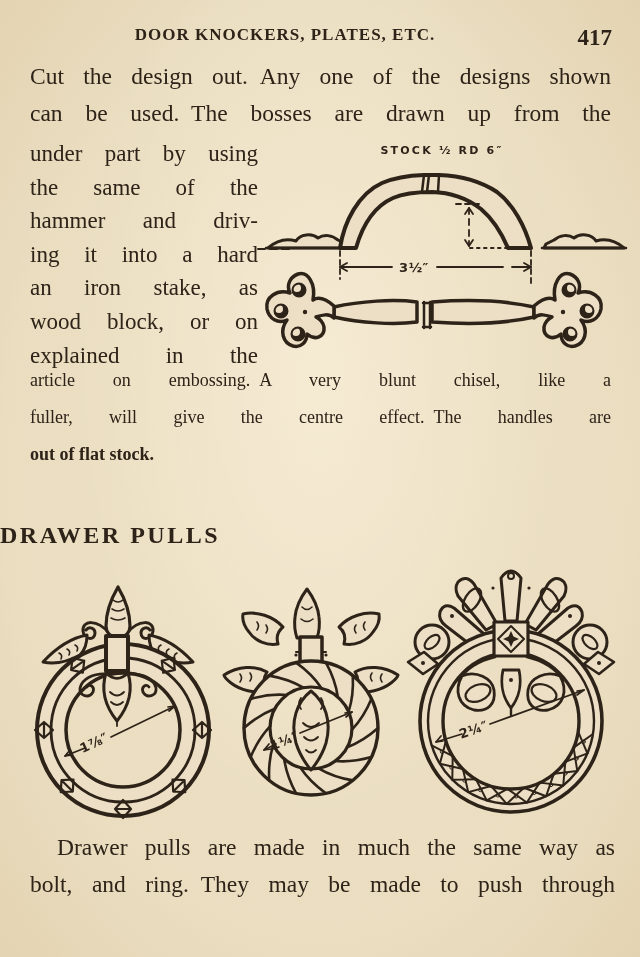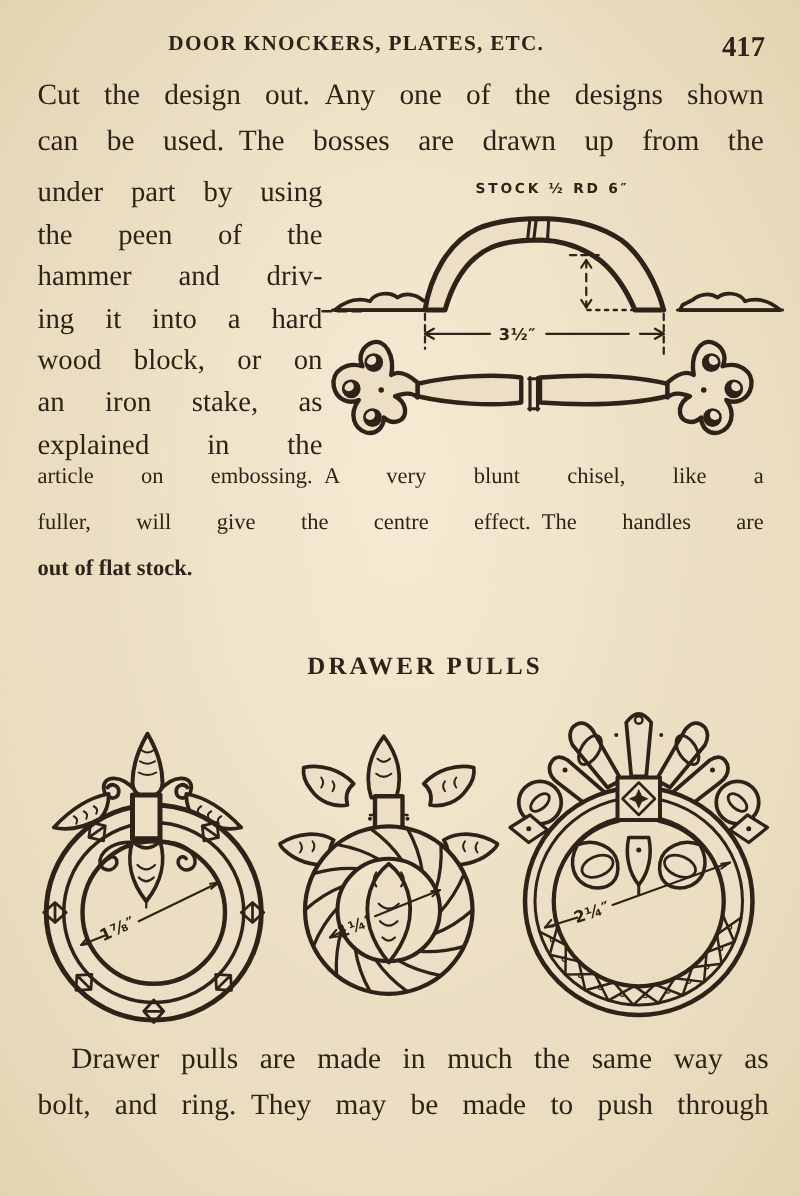--- a/index.html
+++ b/index.html
@@ -16,22 +16,22 @@
     font-weight:bold;font-size:17px;letter-spacing:1px;}
   .hdr-no{position:absolute;right:28px;top:25px;font-weight:bold;font-size:23px;}
   .para{position:absolute;left:30px;}
   .p1{top:58px;width:581px;font-size:23.5px;line-height:37.4px;}
   .leftcol{top:137px;width:228px;font-size:23px;line-height:33.6px;}
   .p2{top:362px;width:581px;font-size:18px;line-height:37.2px;}
   .p3{top:829px;width:585px;font-size:23.5px;line-height:37.2px;}
   .jline{text-align:justify;text-align-last:justify;}
   .jline.last{text-align-last:left;font-weight:bold;}
   .indent{text-indent:27px;}
-  .sec-heading{position:absolute;left:0;right:0;top:522px;text-align:center;
-    font-weight:bold;font-size:20px;letter-spacing:2.5px;padding-left:40px;}
+  .sec-heading{position:absolute;left:0;right:0;top:522px;text-align:left;
+    font-weight:bold;font-size:24px;letter-spacing:2.5px;}
   .fig{position:absolute;}
   .fig *{stroke:#2e2318;fill:none;stroke-linecap:round;stroke-linejoin:round;}
   .fig .paperfill{fill:#ecdfc5;}
   .fig .inkfill{fill:#2e2318;stroke:none;}
   .fig .hifill{fill:#ecdfc5;stroke:none;}
   .hand{font-family:"DejaVu Sans",sans-serif;font-size:11px;letter-spacing:2.2px;
     font-weight:bold;fill:#2e2318;stroke:none !important;}
   .dim{font-family:"DejaVu Sans",sans-serif;font-size:13px;font-weight:bold;
     fill:#2e2318;stroke:none !important;letter-spacing:.5px;}
 </style>
@@ -43,25 +43,25 @@
   <div class="hdr-title">DOOR KNOCKERS, PLATES, ETC.</div>
   <div class="hdr-no">417</div>
 
   <div class="para p1">
     <div class="jline">Cut the design out. Any one of the designs shown</div>
     <div class="jline">can be used. The bosses are drawn up from the</div>
   </div>
 
   <div class="para leftcol">
     <div class="jline">under part by using</div>
-    <div class="jline">the peen of the</div>
+    <div class="jline">the same of the</div>
     <div class="jline">hammer and driv-</div>
     <div class="jline">ing it into a hard</div>
+    <div class="jline">an iron stake, as</div>
     <div class="jline">wood block, or on</div>
-    <div class="jline">an iron stake, as</div>
     <div class="jline">explained in the</div>
   </div>
 
   <div class="para p2">
     <div class="jline">article on embossing. A very blunt chisel, like a</div>
     <div class="jline">fuller, will give the centre effect. The handles are</div>
     <div class="jline last">out of flat stock.</div>
   </div>
 
   <div class="sec-heading">DRAWER PULLS</div>

